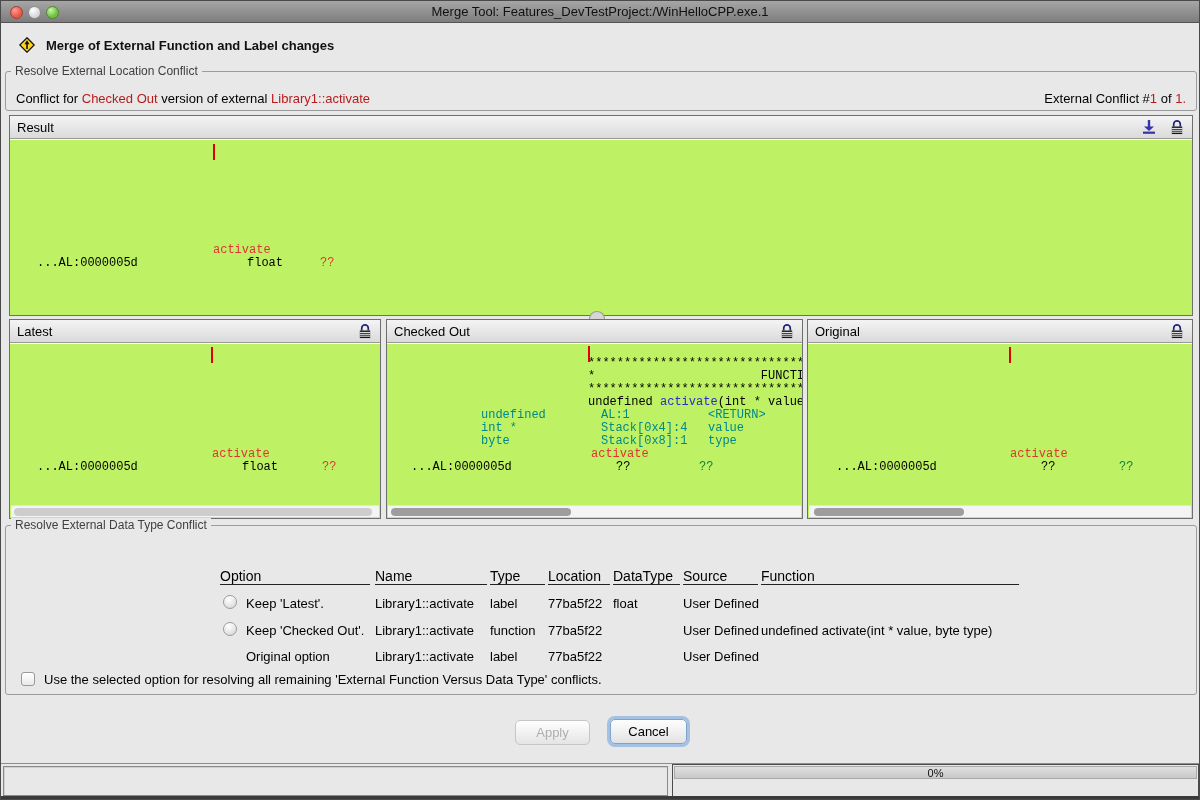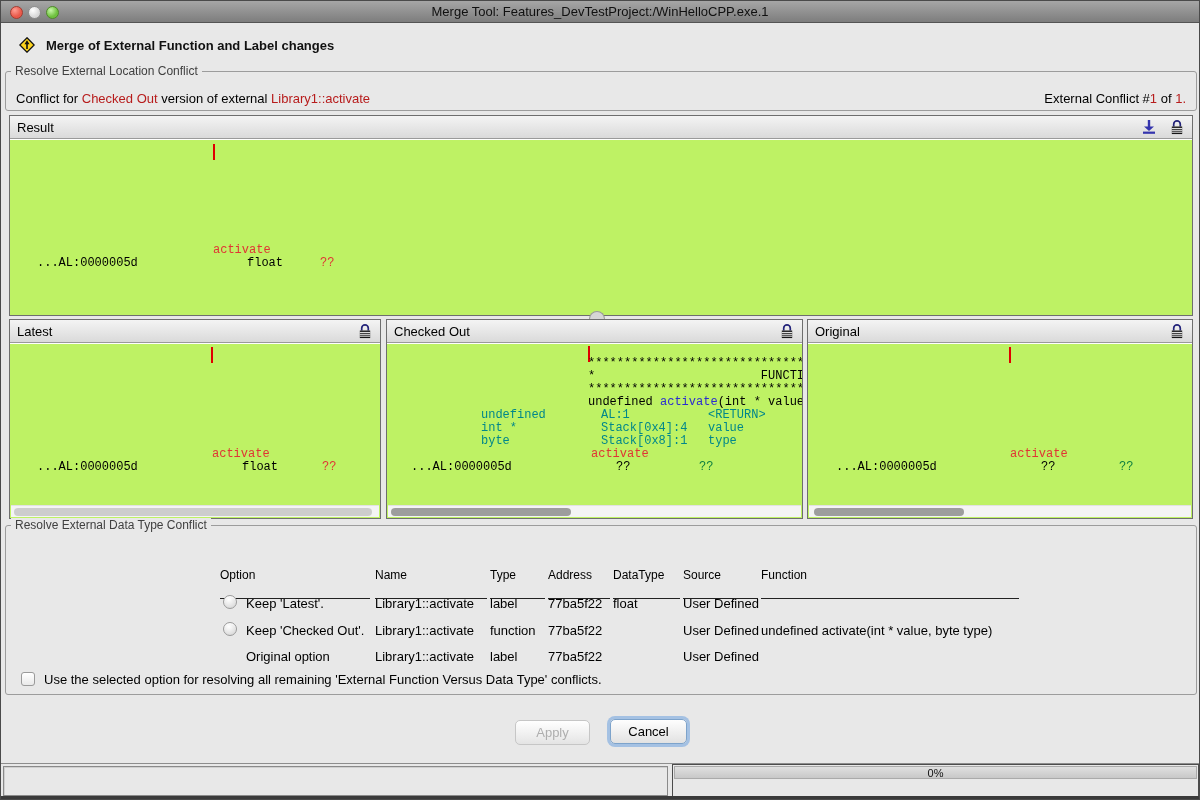--- a/index.html
+++ b/index.html
@@ -60,21 +60,21 @@
     background:#f4f4f4; border-top:1px solid #e2e2e2;
   }
   .hthumb { position:absolute; top:2px; height:8px; border-radius:4.5px; }
   .splitter-handle {
     position:absolute; left:588px; top:310px; width:16px; height:8px;
     background:#d6d6d6; border:1px solid #9a9a9a; border-bottom:none;
     border-radius:8px 8px 0 0;
   }
   
   .desc { position:absolute; left:214px; top:20px; font-size:13px; white-space:nowrap; }
-  .th { position:absolute; top:42px; font-size:12px; border-bottom:1px solid #222; padding-bottom:16px; }
+  .th { position:absolute; top:42px; font-size:14px; border-bottom:1px solid #222; padding-bottom:0; }
   .cell { position:absolute; font-size:13px; white-space:nowrap; }
   .radio {
     position:absolute; width:14px; height:14px; border-radius:50%;
     background:radial-gradient(circle at 40% 30%, #ffffff,#dcdcdc 75%);
     border:1px solid #9a9a9a; box-shadow:inset 0 1px 1px rgba(255,255,255,.9);
   }
   .checkbox {
     position:absolute; left:15px; top:146px; width:14px; height:14px; border-radius:3px;
     background:linear-gradient(#ffffff,#e9e9e9); border:1px solid #9a9a9a;
   }
@@ -255,21 +255,21 @@
       </div>
     </div>
   </div>
 
   <div class="groupbox" style="left:4px; top:524px; width:1192px; height:170px;">
     <span class="group-title">Resolve External Data Type Conflict</span>
 
     <span class="th" style="left:214px; width:150px;">Option</span>
     <span class="th" style="left:369px; width:112px;">Name</span>
     <span class="th" style="left:484px; width:55px;">Type</span>
-    <span class="th" style="left:542px; width:62px;">Address</span>
+    <span class="th" style="left:542px; width:62px;">Location</span>
     <span class="th" style="left:607px; width:67px;">DataType</span>
     <span class="th" style="left:677px; width:75px;">Source</span>
     <span class="th" style="left:755px; width:258px;">Function</span>
 
     <span class="radio" style="left:217px; top:69px;"></span>
     <span class="cell" style="left:240px; top:70px;">Keep 'Latest'.</span>
     <span class="cell" style="left:369px; top:70px;">Library1::activate</span>
     <span class="cell" style="left:484px; top:70px;">label</span>
     <span class="cell" style="left:542px; top:70px;">77ba5f22</span>
     <span class="cell" style="left:607px; top:70px;">float</span>

